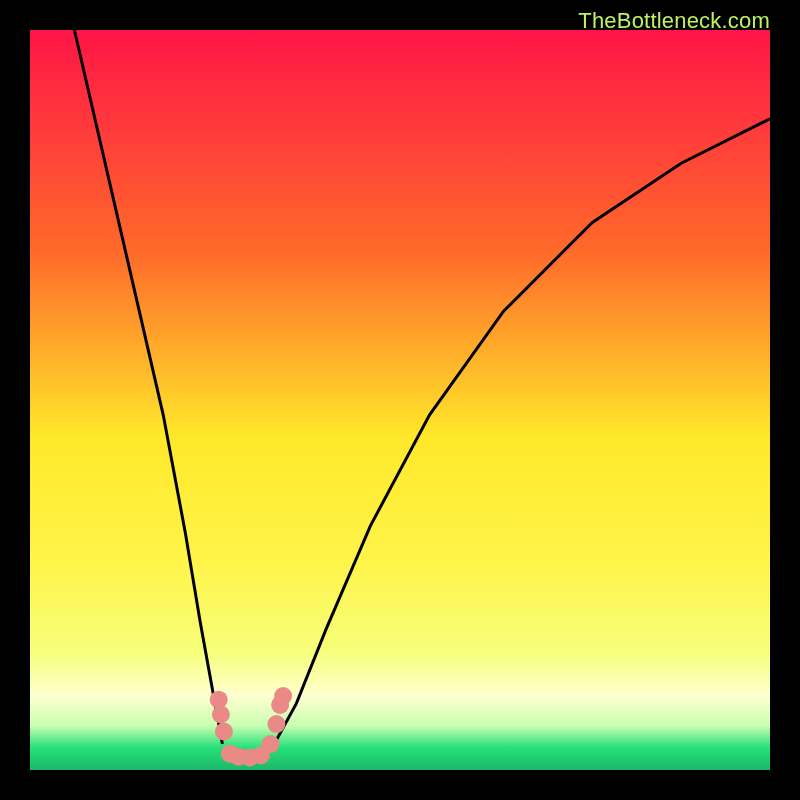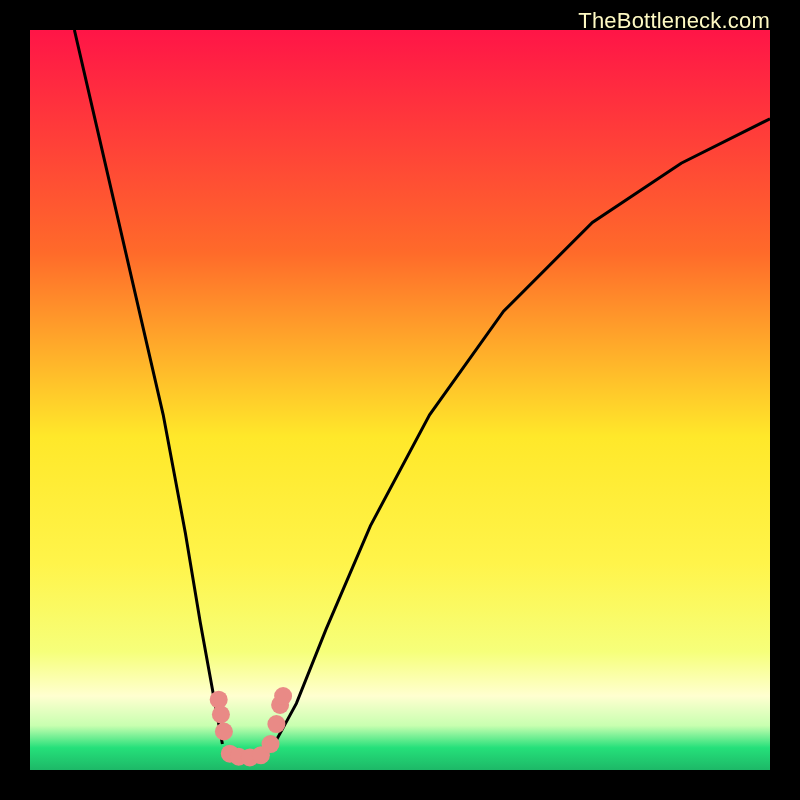--- a/index.html
+++ b/index.html
@@ -26,21 +26,21 @@
     width: 740px;
     height: 740px;
     overflow: hidden;
   }
   .wm-label {
     position: absolute;
     top: 8px;
     right: 30px;
     font-size: 22px;
     font-weight: 500;
-    color: #fef9c3;
+    color: #bef264;
     letter-spacing: 0.2px;
   }
   svg { display: block; }
 </style>
 </head>
 <body>
 
 <div class="frame">
 
   <div class="wm-label">TheBottleneck.com</div>

